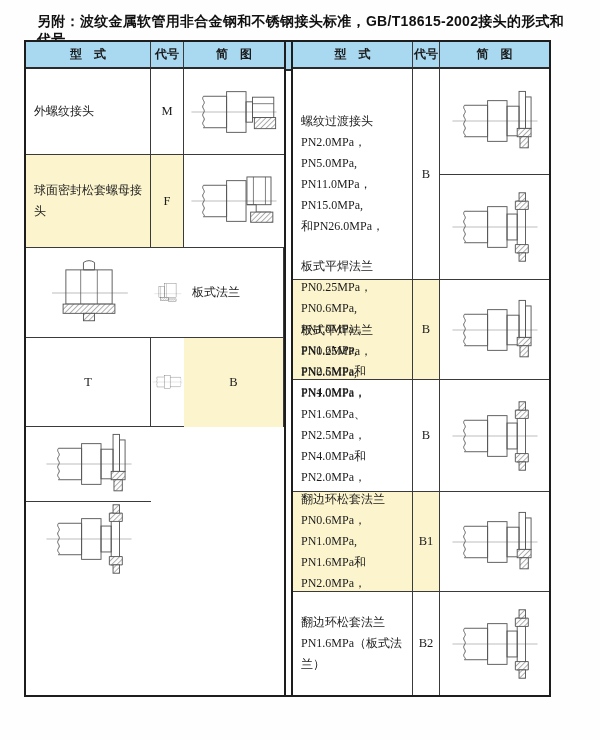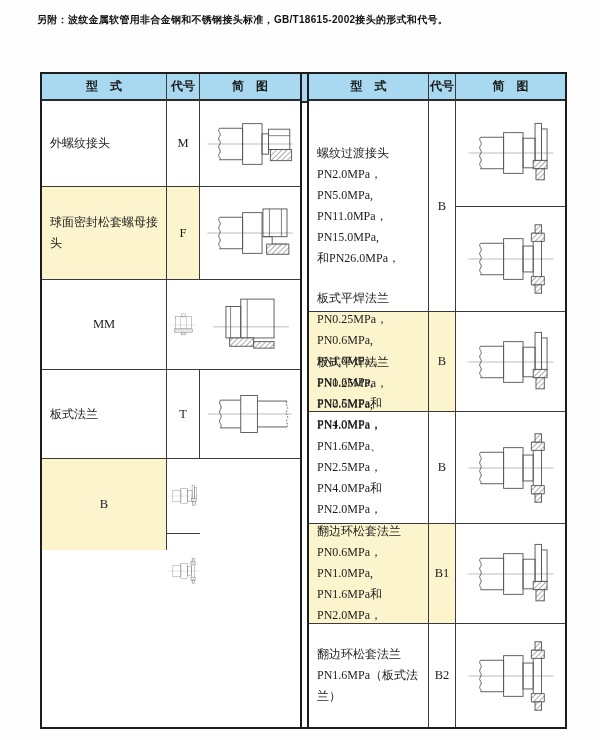--- a/index.html
+++ b/index.html
@@ -2,23 +2,23 @@
 <html><head>
 <meta charset="utf-8">
 <style>
   html,body { margin:0; padding:0; background:#f4f4f2; }
   .page {
     position:relative; width:600px; height:740px; background:#fefefe;
     font-family:"Liberation Sans", sans-serif; color:#1c1c1c; overflow:hidden;
   }
   .title {
     position:absolute; left:37px; top:13px; width:540px;
-    font-size:10px; font-weight:700; letter-spacing:0.3px; color:#111;
+    font-size:14px; font-weight:700; letter-spacing:0.3px; color:#111;
   }
-  .tables { position:absolute; left:40px; top:40px; display:flex;margin-top:32px; }
+  .tables { position:absolute; left:24px; top:40px; display:flex; }
   .tbl { display:grid; border:2px solid #1d1d1d; background:#fff; }
   .tbl-left  { grid-template-columns:125px 33px 100px; grid-template-rows:27px 86px 93px 90px 89px 91px 177px; }
   .tbl-right { grid-template-columns:120px 27px 109px; grid-template-rows:27px 211px 100px 112px 100px 103px; }
   .divider { width:5px; border-top:2px solid #1d1d1d; border-bottom:2px solid #1d1d1d; background:#fff; }
   .divider-top { height:27px; background:#a9d9f1; border-bottom:2px solid #2a2a2a; }
   .cell { box-sizing:border-box; border-bottom:1px solid #3a3a3a; display:flex; align-items:center; }
   .c-type, .c-code { border-right:1px solid #3a3a3a; }
   .last { border-bottom:none; }
   .th {
     background:#a9d9f1; justify-content:center; font-weight:700; font-size:12px;
@@ -129,21 +129,20 @@
 
       <div class="cell c-type type-cell hl">球面密封松套螺母接头</div>
       <div class="cell c-code code-cell hl">F</div>
       <div class="cell diag-cell">
         <svg class="fig" viewBox="0 0 100 80">
             <use href="#g-hose"></use>
             <use href="#g-nut"></use>
           </svg>
       </div>
 
-      <div class="cell c-code code-cell">MM</div>
       <div class="cell diag-cell">
         <svg class="fig" viewBox="0 0 100 80">
             <use href="#g-mm"></use>
           </svg>
       </div>
 
       <div class="cell diag-cell">
         <svg class="fig" viewBox="0 0 100 80">
             <use href="#g-mf"></use>
           </svg>

